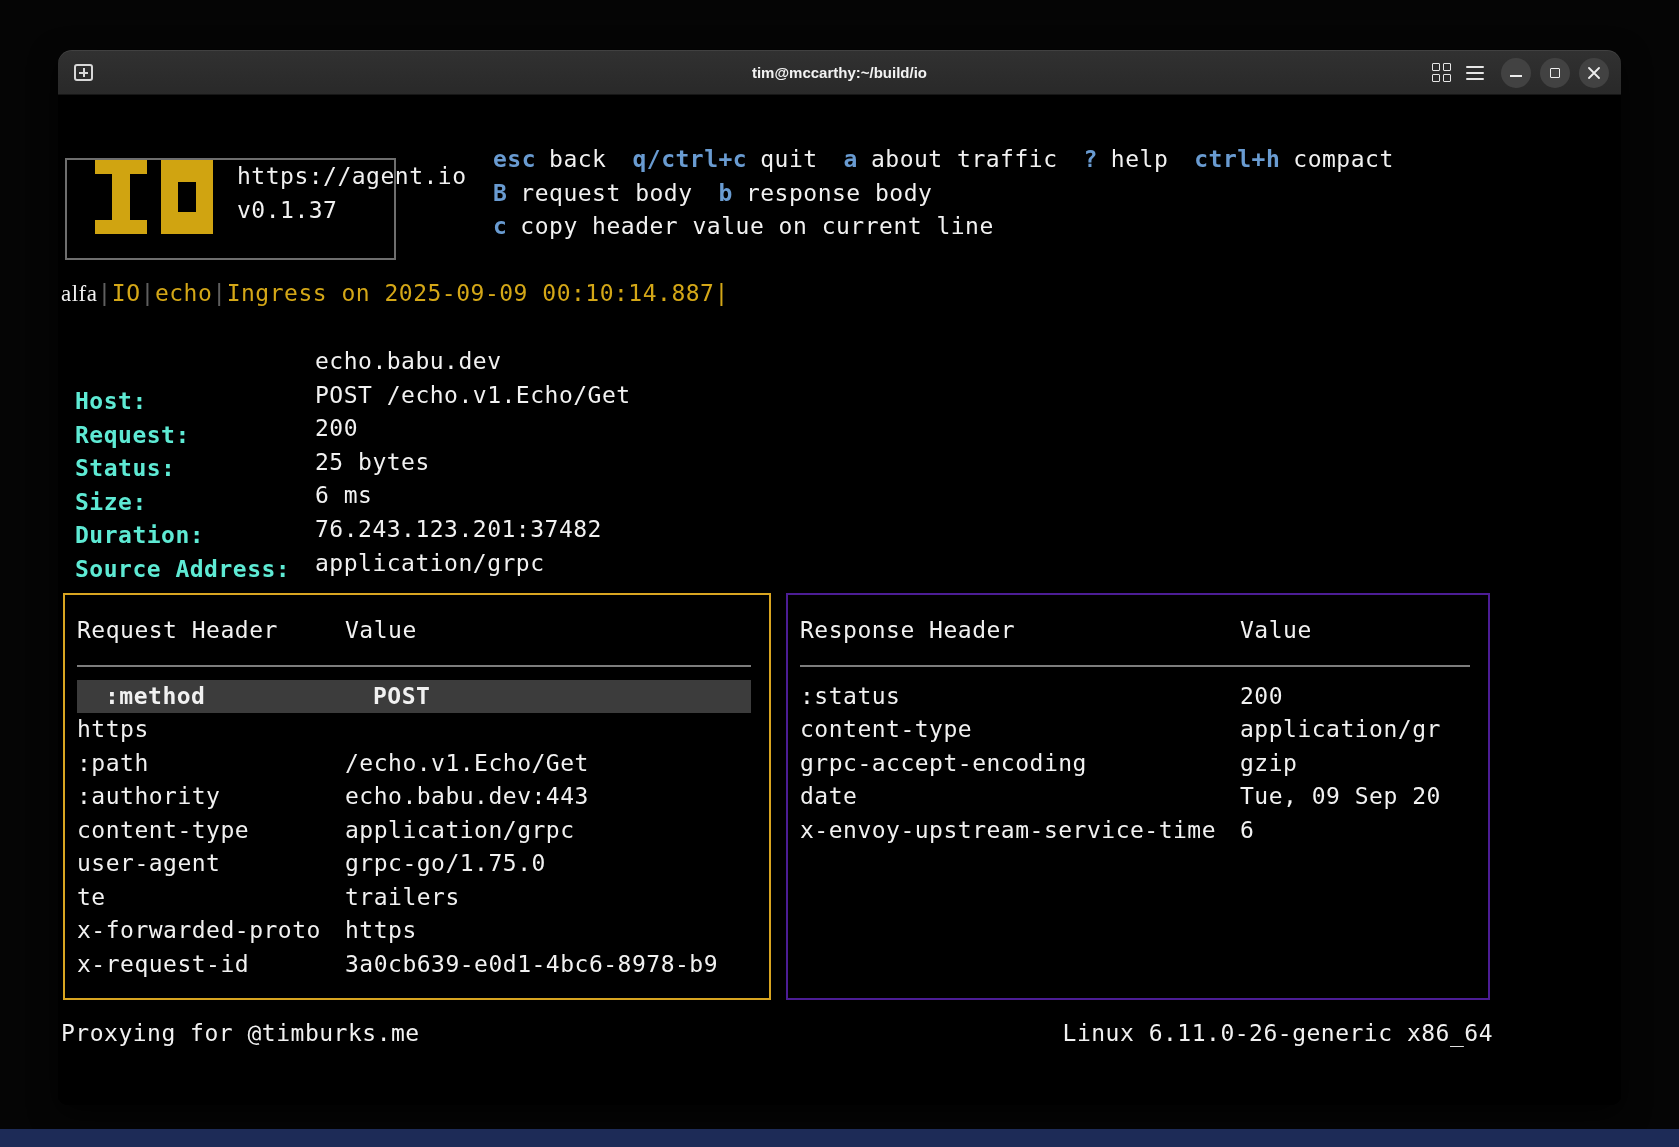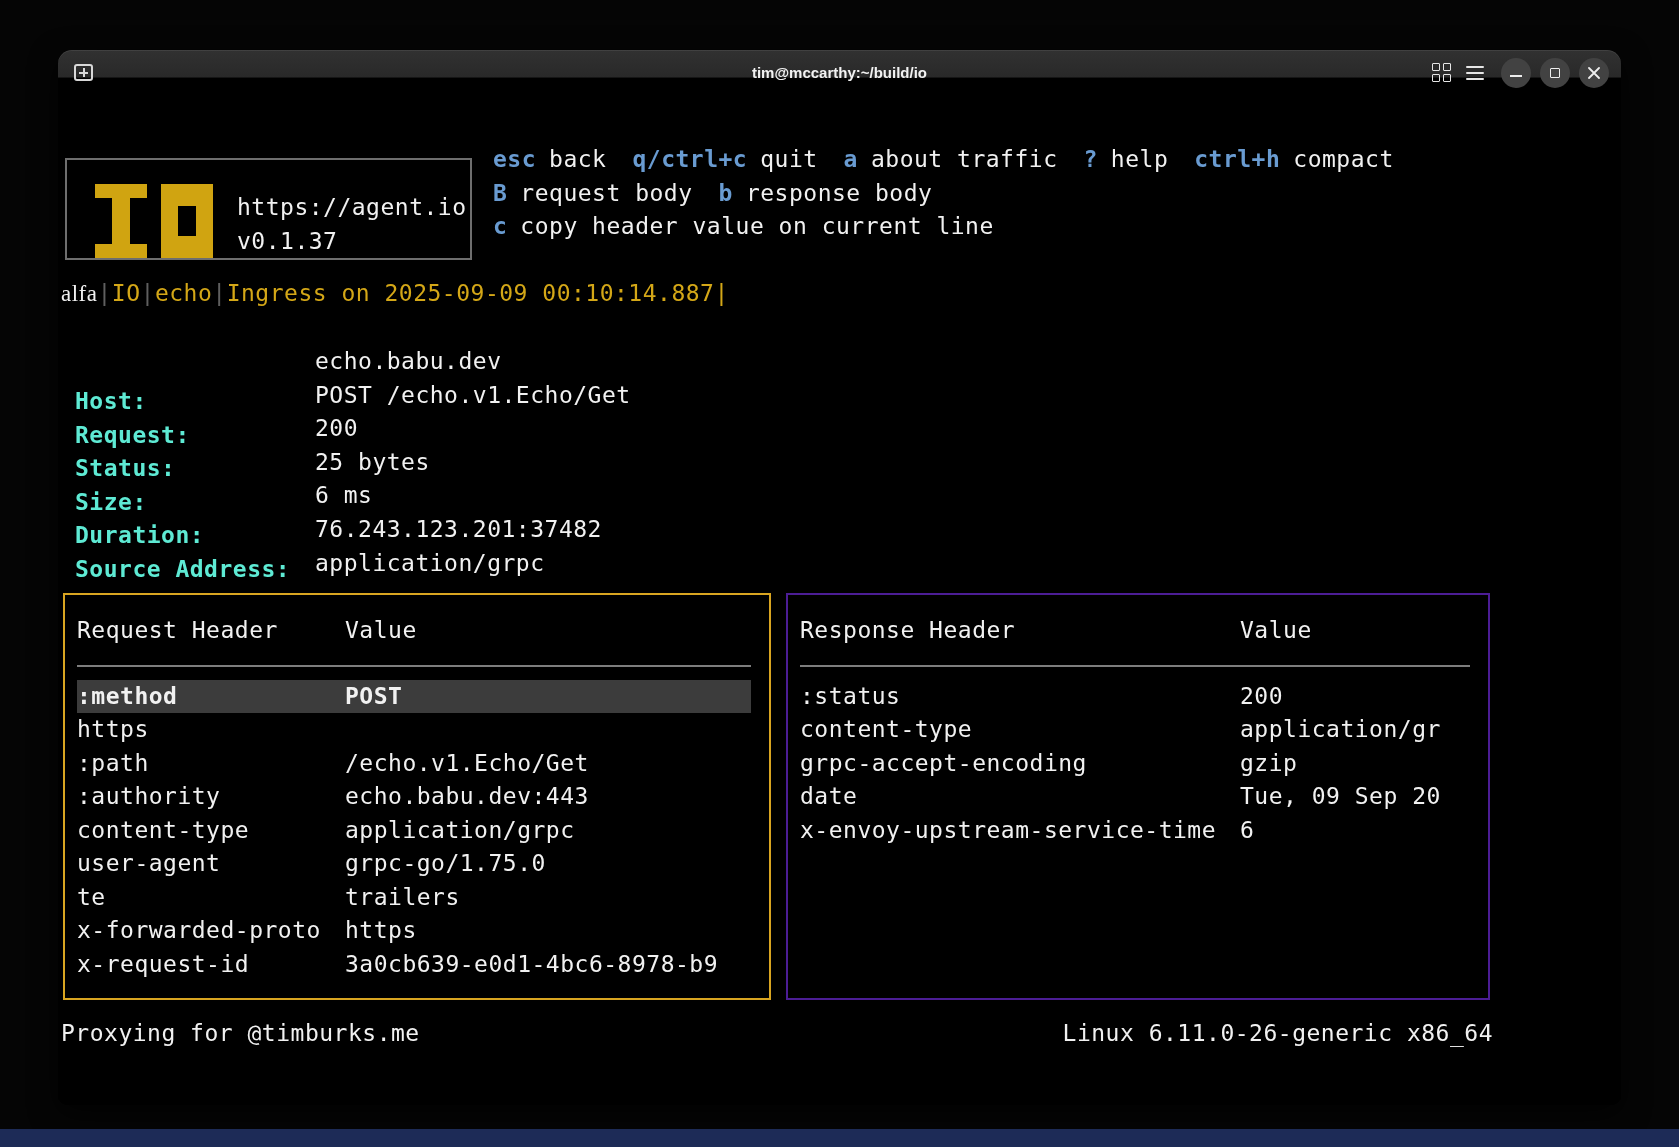--- a/index.html
+++ b/index.html
@@ -13,21 +13,21 @@
     position:absolute; left:0; right:0; bottom:0; height:18px;
     background:#1d2b57;
   }
   
   .window {
     position:absolute; left:58px; top:50px; width:1563px; height:1055px;
     background:#000; border-radius:14px 14px 10px 10px;
     box-shadow:0 8px 28px rgba(0,0,0,.75);
   }
   .titlebar {
-    position:absolute; left:0; top:0; right:0; height:28px;
+    position:absolute; left:0; top:0; right:0; height:45px;
     background:linear-gradient(#313131,#292929);
     border-bottom:1px solid #161616;
     border-radius:14px 14px 0 0;
     box-shadow:inset 0 1px 0 rgba(255,255,255,.08);
   }
   .title {
     position:absolute; left:0; right:0; top:0; height:45px; line-height:45px;
     text-align:center; color:#f2f2f2; font-size:15px; font-weight:bold;
     font-family:"Liberation Sans", sans-serif;
   }
@@ -51,22 +51,22 @@
   .glyph-min { width:12px; height:2px; background:#ededed; transform:translateY(3px); }
   .glyph-max { width:10px; height:10px; border:1.5px solid #ededed; border-radius:1px; }
 
   
   .term {
     position:absolute; left:0; top:45px; right:0; bottom:0;
     background:#000; border-radius:0 0 10px 10px;
     color:#f1f1f1; font-size:23px; letter-spacing:.5px;
   }
   .logo-box {
-    position:absolute; left:7px; top:63px; width:407px; height:102px;
-    border:2px solid #6e6e6e; display:flex; align-items:flex-end;
+    position:absolute; left:7px; top:63px; width:331px; height:102px;
+    border:2px solid #6e6e6e; display:flex; align-items:flex-start;
   }
   .logo-svg { margin-left:28px; flex:0 0 auto; }
   .logo-text { margin-left:24px; display:flex; flex-direction:column; }
   .logo-text span { height:33.5px; line-height:33.5px; }
 
   .shortcuts { position:absolute; left:435px; top:48px; }
   .sline { height:33.5px; line-height:33.5px; white-space:nowrap; }
   .sgroup { margin-right:26px; }
   .sgroup:last-child { margin-right:0; }
   .skey { color:#699bd1; font-weight:bold; margin-right:13px; }
@@ -84,21 +84,21 @@
 
   .panel { position:absolute; top:498px; height:407px; background:#000; }
   .panel.request  { left:5px;   width:708px; border:2px solid #d9a521; }
   .panel.response { left:728px; width:704px; border:2px solid #4c1d95; }
   .phead { display:flex; margin:19px 18px 0 12px; height:33.5px; line-height:33.5px; }
   .panel.request  .pcol1 { width:268px; }
   .panel.response .pcol1 { width:440px; }
   .psep { height:2px; background:#7d7d7d; margin:17px 18px 0 12px; }
   .prows { margin-top:13px; }
   .hrow { display:flex; height:33.5px; line-height:33.5px; margin:0 18px 0 12px; white-space:nowrap; }
-  .hrow.selected { background:#3c3c3c; font-weight:bold; }
+  .hrow.selected { background:#3c3c3c; font-weight:bold;padding-left:28px; }
   .panel.request  .hname { width:268px; }
   .panel.response .hname { width:440px; }
   .hval { flex:1; overflow:hidden; }
 
   .statusline {
     position:absolute; left:3px; top:922px; width:1432px;
     display:flex; justify-content:space-between;
     height:33.5px; line-height:33.5px; white-space:nowrap;
   }
 </style>

